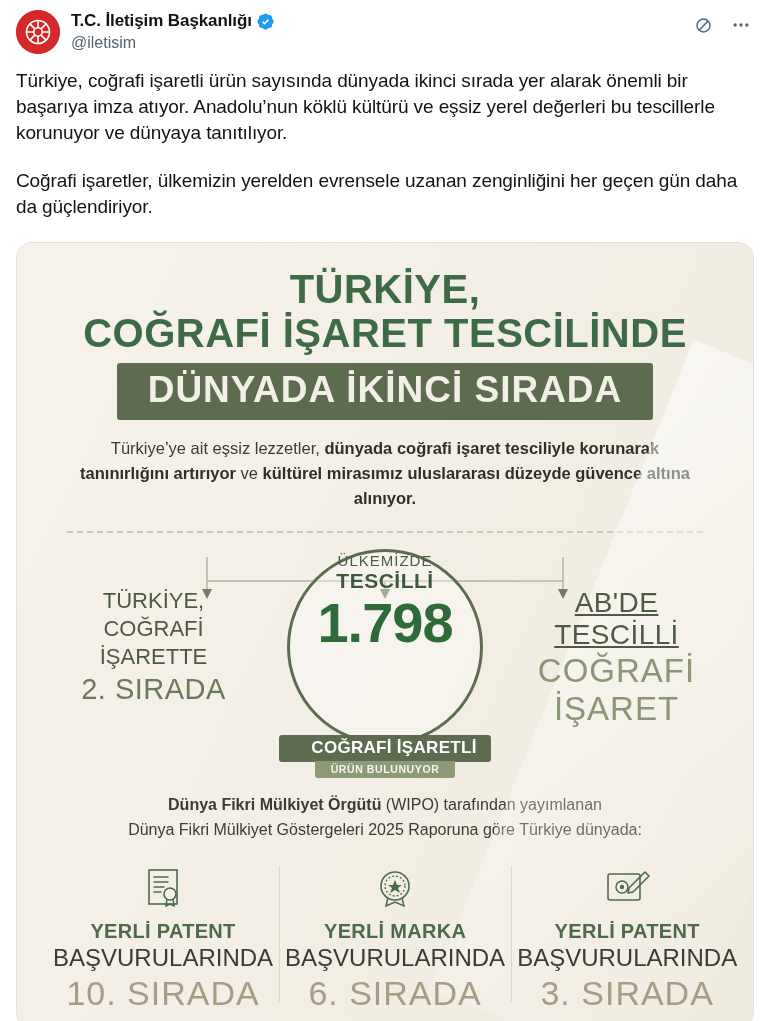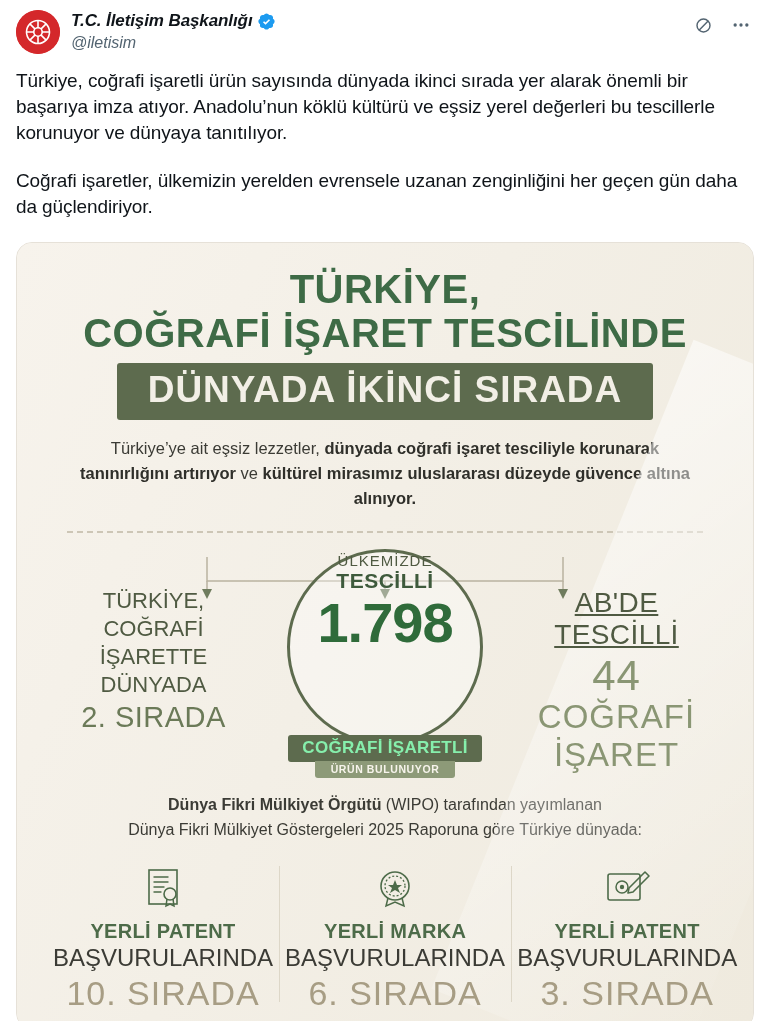--- a/index.html
+++ b/index.html
@@ -16,21 +16,20 @@
   }
   .tweet {
     width: 768px;
     box-sizing: border-box;
     padding: 10px 16px 0 16px;
   }
   .tweet-header {
     display: flex;
     align-items: flex-start;
     gap: 11px;
-    font-style: italic;
   }
   .avatar {
     width: 44px;
     height: 44px;
     border-radius: 50%;
     background: #d92a2a;
     flex: 0 0 44px;
     position: relative;
     display: flex;
     align-items: center;
@@ -244,24 +243,24 @@
   .circle-num {
     font-size: 56px;
     font-weight: bold;
     color: #2f6b3a;
     line-height: 60px;
     letter-spacing: -1px;
   }
   .circle-badge {
     margin-top: -10px;
     background: #5d6b4e;
-    color: #86efac;
+    color: #ffffff;
     font-size: 17px;
     font-weight: bold;
-    padding: 3px 14px 4px 14px;
+    padding: 3px 14px 4px 32px;
     border-radius: 3px;
     letter-spacing: 0.3px;
     position: relative;
     z-index: 2;
   }
   .circle-badge2 {
     background: #8d9a78;
     color: #f7f4ec;
     font-size: 10.5px;
     font-weight: bold;
@@ -407,37 +406,35 @@
           <polygon points="338,60 333,50 343,50" fill="#6f7c5e"></polygon>
           <polygon points="516,60 511,50 521,50" fill="#6f7c5e"></polygon>
           <path d="M338 196 L338 210" fill="none" stroke="#b9b2a0" stroke-width="1.5"></path>
           <polygon points="338,215 333,205 343,205" fill="#6f7c5e"></polygon>
         </svg>
 
         <div class="stat-left">
           <div class="stat-left-lines">TÜRKİYE,</div>
           <div class="stat-left-lines">COĞRAFİ</div>
           <div class="stat-left-lines">İŞARETTE</div>
-          <div class="stat-left-lines">DÜNYADA</div>
           <div class="stat-left-big">2. SIRADA</div>
         </div>
 
         <div class="circle-wrap">
           <div class="circle">
             <div class="circle-top">ÜLKEMİZDE</div>
             <div class="circle-top-b">TESCİLLİ</div>
             <div class="circle-num">1.798</div>
           </div>
           <div class="circle-badge">COĞRAFİ İŞARETLİ</div>
           <div class="circle-badge2">ÜRÜN BULUNUYOR</div>
         </div>
 
         <div class="stat-right">
           <div class="stat-right-top">AB'DE TESCİLLİ</div>
-          <div class="stat-right-big">44</div>
           <div class="stat-right-word">COĞRAFİ</div>
           <div class="stat-right-word">İŞARET</div>
         </div>
       </div>
 
       <div class="wipo">
         <div>
           <b>Dünya Fikri Mülkiyet Örgütü</b><span> (WIPO) tarafından yayımlanan</span>
         </div>
         <div>Dünya Fikri Mülkiyet Göstergeleri 2025 Raporuna göre Türkiye dünyada:</div>

